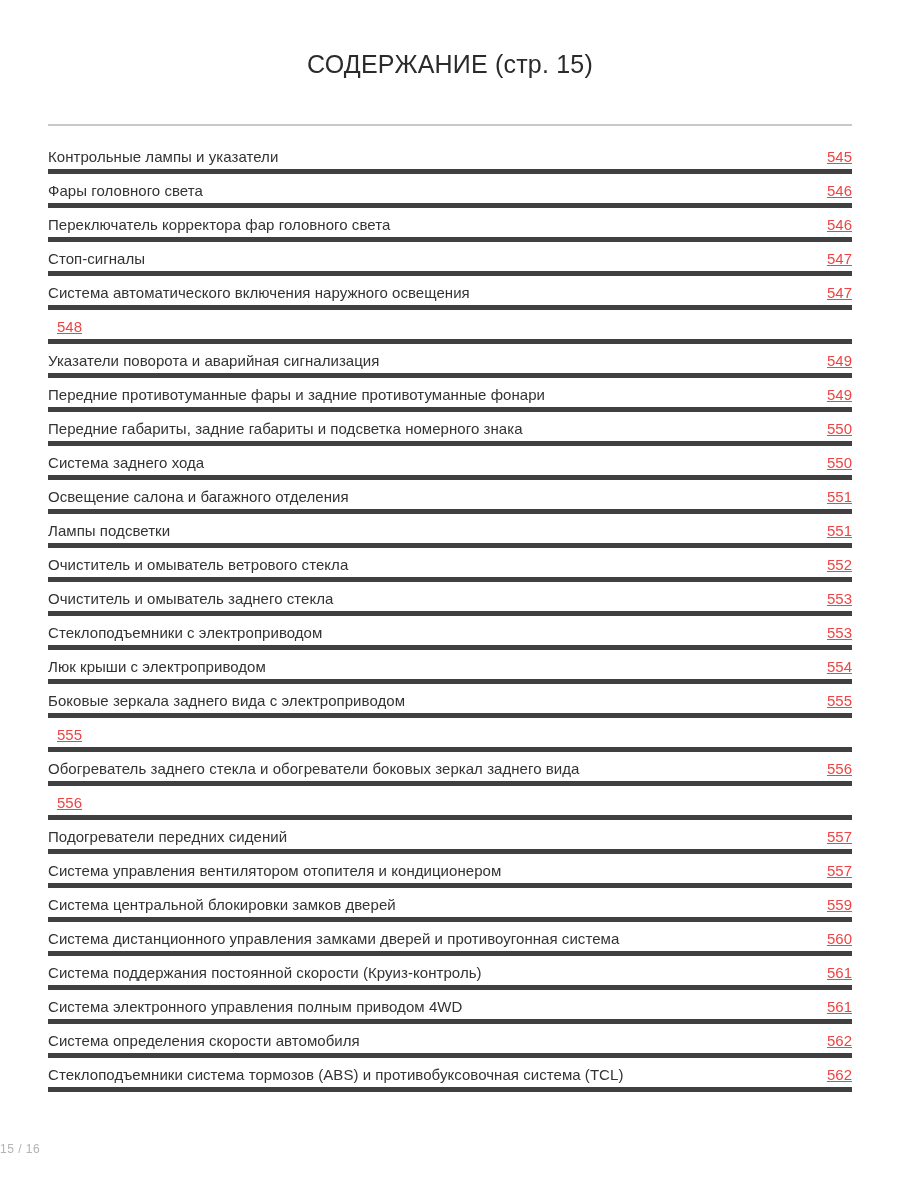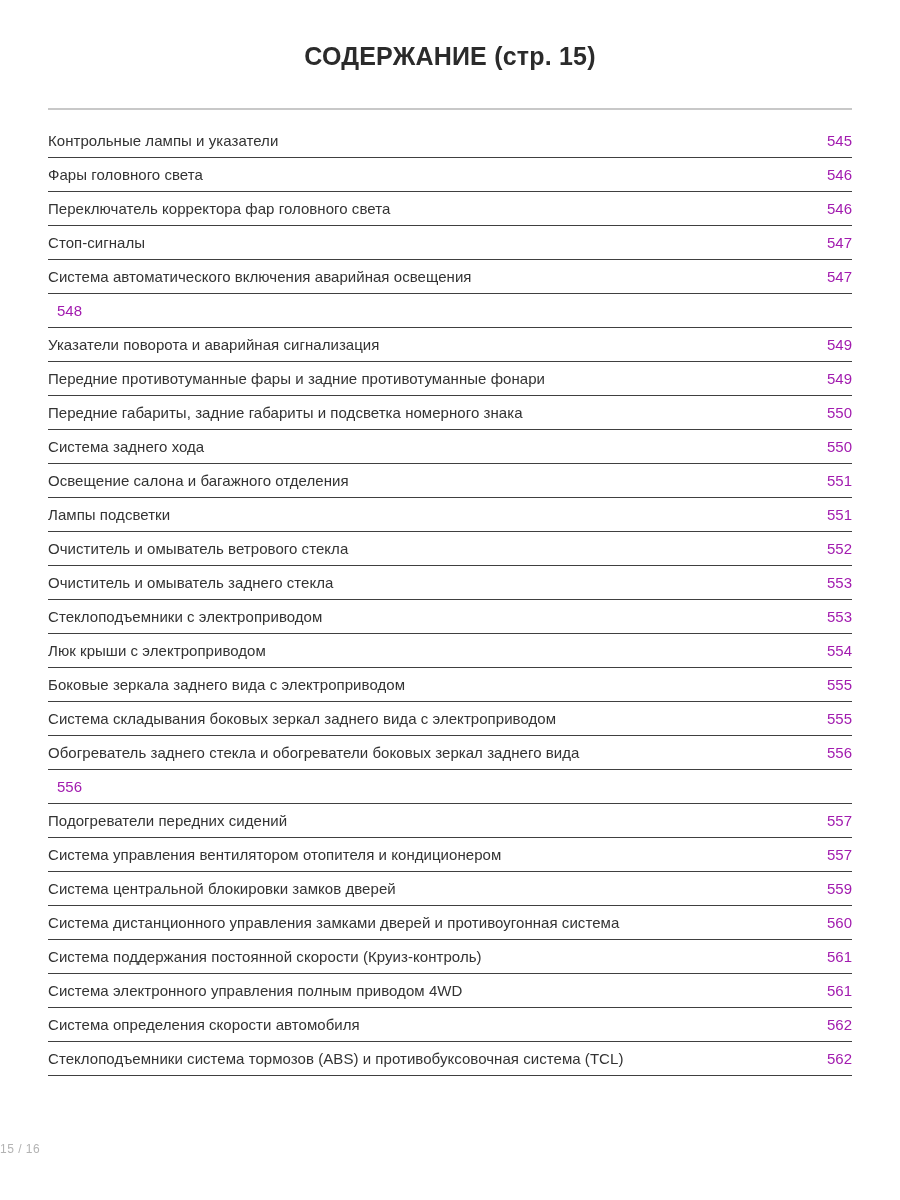--- a/index.html
+++ b/index.html
@@ -21,24 +21,24 @@
     height: 1200px;
     box-sizing: border-box;
     display: flex;
     flex-direction: column;
   }
 
   
   .doc-title {
     text-align: center;
     font-size: 25px;
-    font-weight: bold;
+    font-weight: normal;
     color: #2b2b2b;
     letter-spacing: 0.2px;
-    margin: 0;
+    margin: 8px;
     padding-top: 40px;
     line-height: 32px;
   }
 
   
   .title-rule {
     margin: 36px 48px 0 48px;
     height: 2px;
     background: #c8c8c8;
   }
@@ -48,41 +48,42 @@
     margin: 14px 48px 0 48px;
     flex: 0 0 auto;
   }
 
   .toc-row {
     display: flex;
     align-items: baseline;
     justify-content: space-between;
     height: 34px;
     box-sizing: border-box;
-    border-bottom: 1px solid #404040;
+    border-bottom: 5px solid #404040;
     white-space: nowrap;
   }
 
   .toc-row .entry-title {
     font-size: 15px;
     color: #333333;
     line-height: 34px;
     letter-spacing: 0.05px;
     overflow: hidden;
     text-overflow: ellipsis;
     padding-right: 16px;
   }
 
   .toc-row .entry-page {
     font-size: 15px;
-    color: #a21caf;
+    color: #ef4444;
     line-height: 34px;
     flex: 0 0 auto;
     text-align: right;
     min-width: 34px;
+    text-decoration: underline;
   }
 
   
   .footer {
     position: absolute;
     left: 0;
     right: 0;
     bottom: 44px;
     text-align: left;
     font-size: 12px;
@@ -110,21 +111,21 @@
       </div>
       <div class="toc-row">
         <span class="entry-title">Переключатель корректора фар головного света</span>
         <span class="entry-page">546</span>
       </div>
       <div class="toc-row">
         <span class="entry-title">Стоп-сигналы</span>
         <span class="entry-page">547</span>
       </div>
       <div class="toc-row">
-        <span class="entry-title">Система автоматического включения аварийная освещения</span>
+        <span class="entry-title">Система автоматического включения наружного освещения</span>
         <span class="entry-page">547</span>
       </div>
       <div class="toc-row">
         <span class="entry-page">548</span>
       </div>
       <div class="toc-row">
         <span class="entry-title">Указатели поворота и аварийная сигнализация</span>
         <span class="entry-page">549</span>
       </div>
       <div class="toc-row">
@@ -161,21 +162,20 @@
       </div>
       <div class="toc-row">
         <span class="entry-title">Люк крыши с электроприводом</span>
         <span class="entry-page">554</span>
       </div>
       <div class="toc-row">
         <span class="entry-title">Боковые зеркала заднего вида с электроприводом</span>
         <span class="entry-page">555</span>
       </div>
       <div class="toc-row">
-        <span class="entry-title">Система складывания боковых зеркал заднего вида с электроприводом</span>
         <span class="entry-page">555</span>
       </div>
       <div class="toc-row">
         <span class="entry-title">Обогреватель заднего стекла и обогреватели боковых зеркал заднего вида</span>
         <span class="entry-page">556</span>
       </div>
       <div class="toc-row">
         <span class="entry-page">556</span>
       </div>
       <div class="toc-row">

